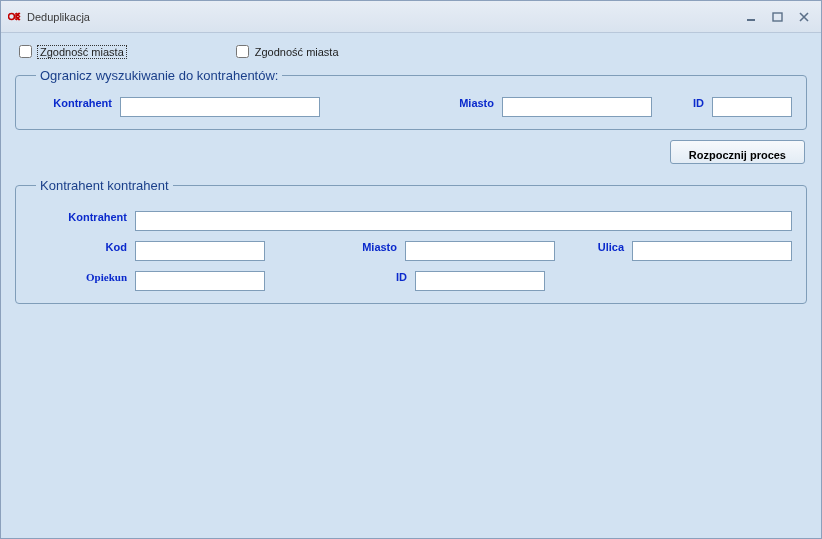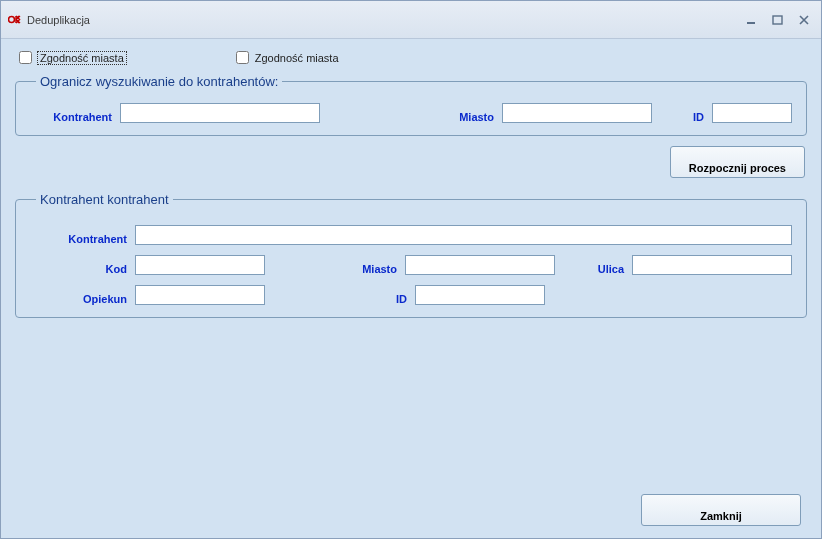--- a/index.html
+++ b/index.html
@@ -4,21 +4,21 @@
   <style>
     * { box-sizing: border-box; margin: 0; padding: 0; }
     html, body { width: 822px; height: 539px; overflow: hidden; }
     body {
       font-family: Tahoma, Arial, sans-serif;
       font-size: 11px;
       background: #d2e2f2;
       border: 1px solid #8ba0bc;
     }
     .titlebar {
-      height: 38px;
+      height: 32px;
       background: linear-gradient(#e7edf5, #d9e3ef);
       border-bottom: 1px solid #b8c7da;
       display: flex;
       align-items: center;
       padding: 0 6px;
     }
     .titlebar-icon {
       width: 16px; height: 16px;
       margin-right: 4px;
       display: flex; align-items: center; justify-content: center;
@@ -62,21 +62,21 @@
       margin: 0 4px 10px 4px;
       position: relative;
     }
     fieldset.group > legend {
       color: #1a3f8a;
       font-size: 13px;
       padding: 0 4px;
       margin-left: 6px;
     }
 
-    .row { display: flex; align-items: flex-end; }
+    .row { display: flex; align-items: flex-start; }
     .lbl {
       color: #0a29cc;
       font-weight: bold;
       text-align: right;
       padding-right: 8px;
     }
     input.text {
       height: 20px;
       border: 1px solid #7f9db9;
       background: #fff;
@@ -95,21 +95,21 @@
     .g1-row .lbl3 { width: 30px; }
     .g1-row .in3  { width: 80px; }
 
     .btn-start-wrap {
       display: flex; justify-content: flex-end;
       margin: 10px 6px 14px 6px;
     }
     .btn {
       height: 24px;
       min-width: 120px;
-      padding: 15px 18px;
+      padding: 8px 18px;
       background: linear-gradient(#f6f9fc, #e3ecf5);
       border: 1px solid #7f9db9;
       border-radius: 3px;
       font: bold 11px Tahoma, Arial, sans-serif;
       color: #000;
       cursor: pointer;
     }
 
     
     .g2 { padding-bottom: 18px; }
@@ -118,21 +118,21 @@
     .g2 .lblk { width: 105px; }
     .g2 .full { flex: 1; }
     .g2 .three .lblk { width: 105px; }
     .g2 .three .f1 { width: 130px; }
     .g2 .three .spacer { width: 80px; }
     .g2 .three .lbl2 { width: 60px; }
     .g2 .three .f2 { width: 150px; }
     .g2 .three .spacer2 { flex: 1; }
     .g2 .three .lbl3 { width: 50px; }
     .g2 .three .f3 { width: 160px; }
-    .g2 .two .lblk { width: 105px; }
+    .g2 .two .lblk { width: 105px; font-family: Liberation Serif, serif; }
     .g2 .two .f1 { width: 130px; }
     .g2 .two .spacer { width: 120px; }
     .g2 .two .lbl2 { width: 30px; }
     .g2 .two .f2 { width: 130px; }
 
     .close-wrap {
       position: absolute;
       right: 20px;
       bottom: 28px;
     }
@@ -220,17 +220,14 @@
 
     <div class="row two">
       <span class="lbl lblk">Opiekun</span>
       <input class="text f1" type="text" value="" style="">
       <span class="spacer"></span>
       <span class="lbl lbl2">ID</span>
       <input class="text f2" type="text" value="" style="">
     </div>
   </fieldset>
 
-  <div class="close-wrap">
-    <button class="btn btn-close">Zamknij</button>
-  </div>
 
 </div>
 
 </body></html>

